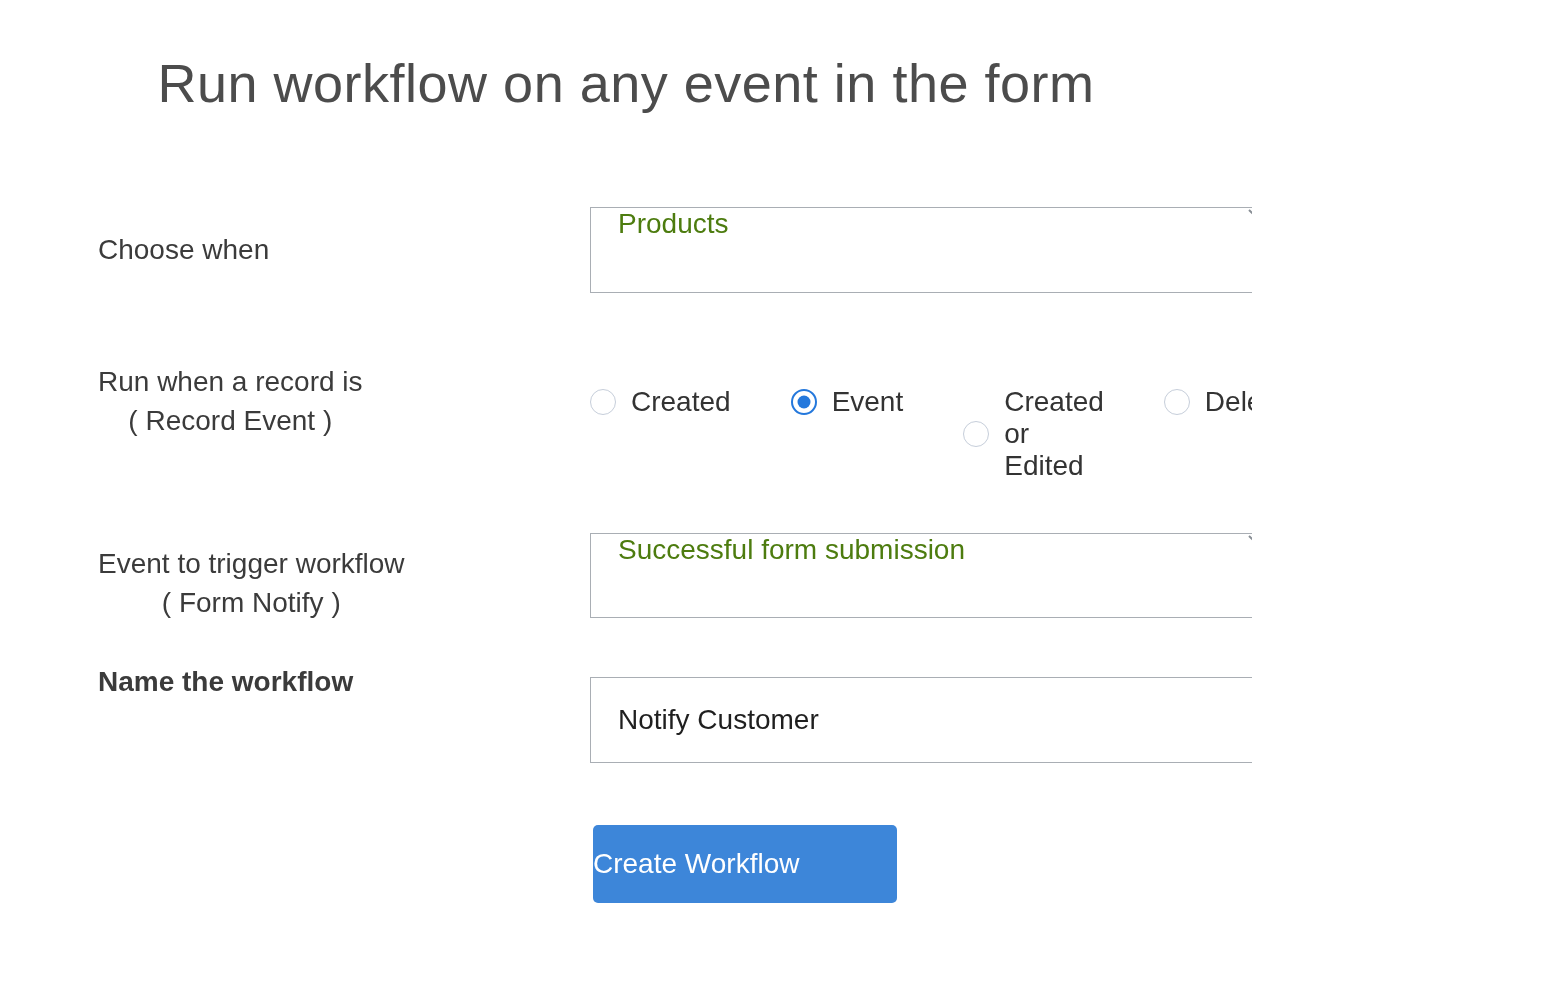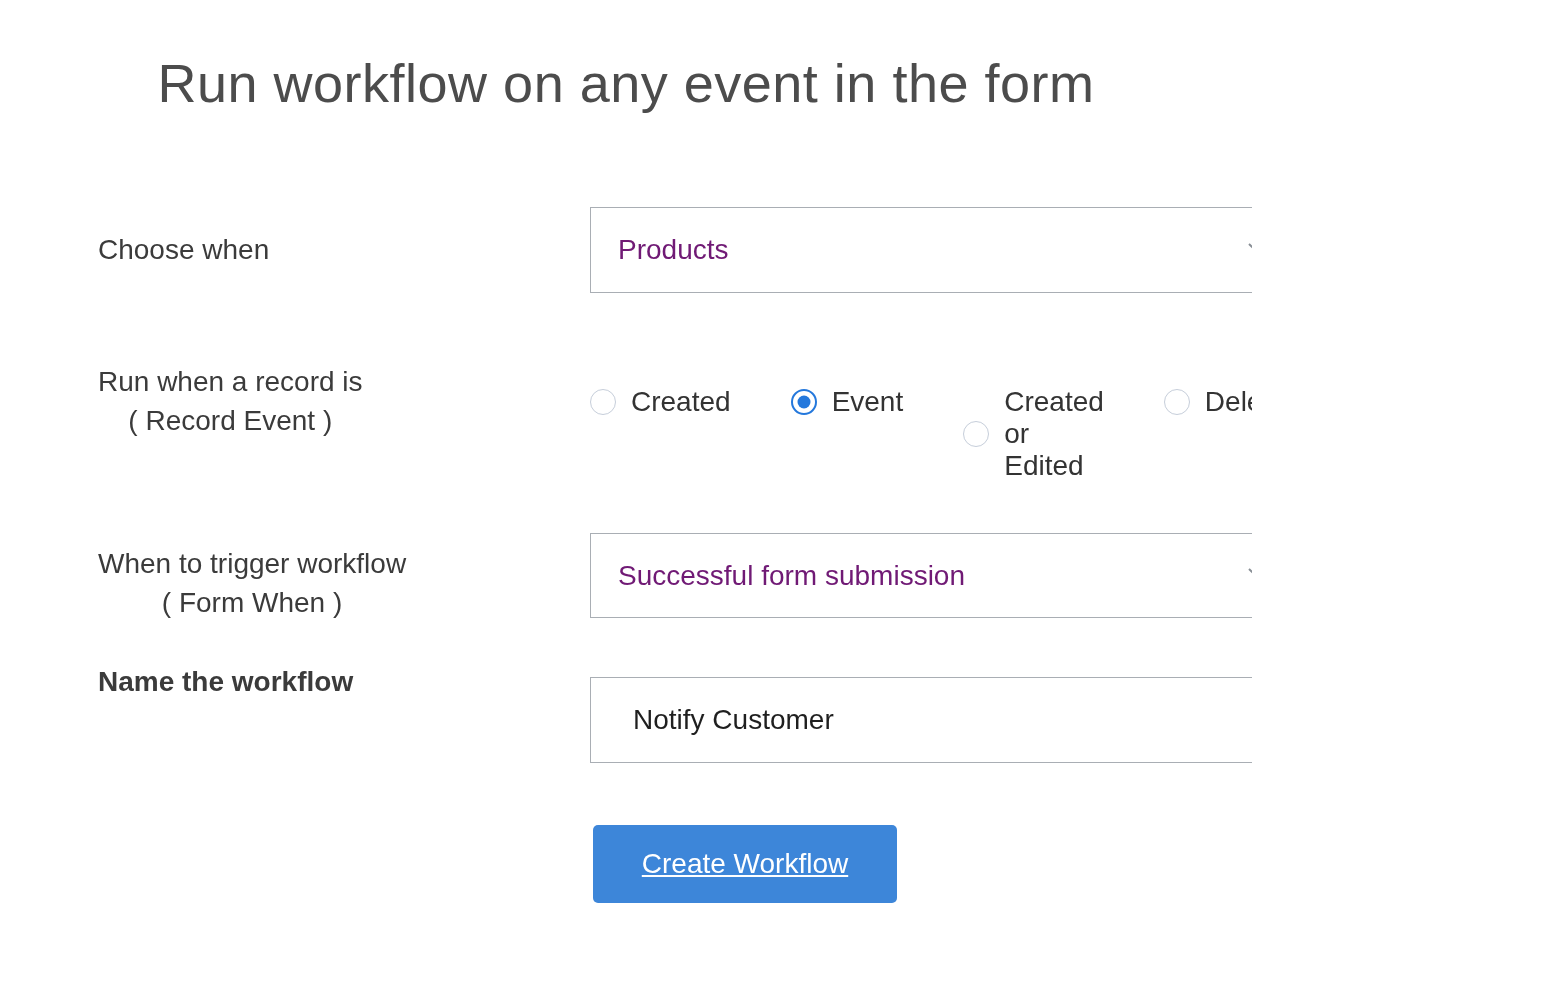--- a/index.html
+++ b/index.html
@@ -39,25 +39,24 @@
   .label-form-event    { top: 544px; }
   .label-workflow-name { top: 665px; line-height: 34px; font-weight: bold; }
 
   .select-box {
     position: absolute;
     left: 590px;
     width: 718px;
     border: 1px solid #a9aeb4;
     background: #ffffff;
     display: flex;
-    align-items: center;
     justify-content: space-between;
     padding: 0 30px 0 27px;
     font-size: 28px;
-    color: #701a75;
+    color: #4d7c0f;
     cursor: pointer;
   }
   .select-choose-form { top: 207px; height: 86px; }
   .select-form-event  { top: 533px; height: 85px; }
   .chevron { flex: 0 0 auto; display: block; }
 
   .radio-row {
     position: absolute;
     left: 590px;
     top: 386px;
@@ -95,44 +94,42 @@
   }
 
   .text-input {
     position: absolute;
     left: 590px;
     top: 677px;
     width: 718px;
     height: 86px;
     border: 1px solid #a9aeb4;
     background: #ffffff;
-    padding: 0 42px;
+    padding: 0 27px;
     font-family: "Liberation Sans", "DejaVu Sans", sans-serif;
     font-size: 28px;
     color: #1f1f1f;
     outline: none;
   }
 
   .primary-button {
     position: absolute;
     left: 593px;
     top: 825px;
     width: 304px;
     height: 78px;
     background: #3d86d9;
     border: none;
     border-radius: 5px;
     color: #ffffff;
     font-family: "Liberation Sans", "DejaVu Sans", sans-serif;
     font-size: 28px;
     display: flex;
     align-items: center;
-    justify-content: center;
     cursor: pointer;
-    text-decoration: underline;
   }
 </style>
 </head>
 <body>
 
 <div class="screen">
 
   <h1 class="page-title">Run workflow on any event in the form</h1>
 
   <div class="field-label label-choose-form">Choose when</div>
@@ -162,22 +159,22 @@
       <span class="radio-circle"></span>
       <span>Created or Edited</span>
     </div>
     <div class="radio-option">
       <span class="radio-circle"></span>
       <span>Deleted</span>
     </div>
   </div>
 
   <div class="field-label label-form-event">
-    <span>When to trigger workflow</span>
-    <span class="sublabel">( Form When )</span>
+    <span>Event to trigger workflow</span>
+    <span class="sublabel">( Form Notify )</span>
   </div>
 
   <div class="select-box select-form-event">
     <span>Successful form submission</span>
     <svg class="chevron" width="30" height="17" viewBox="0 0 30 17">
       <polyline points="2,2 15,14.5 28,2" fill="none" stroke="#888e95" stroke-width="2"></polyline>
     </svg>
   </div>
 
   <div class="field-label label-workflow-name">Name the workflow</div>

